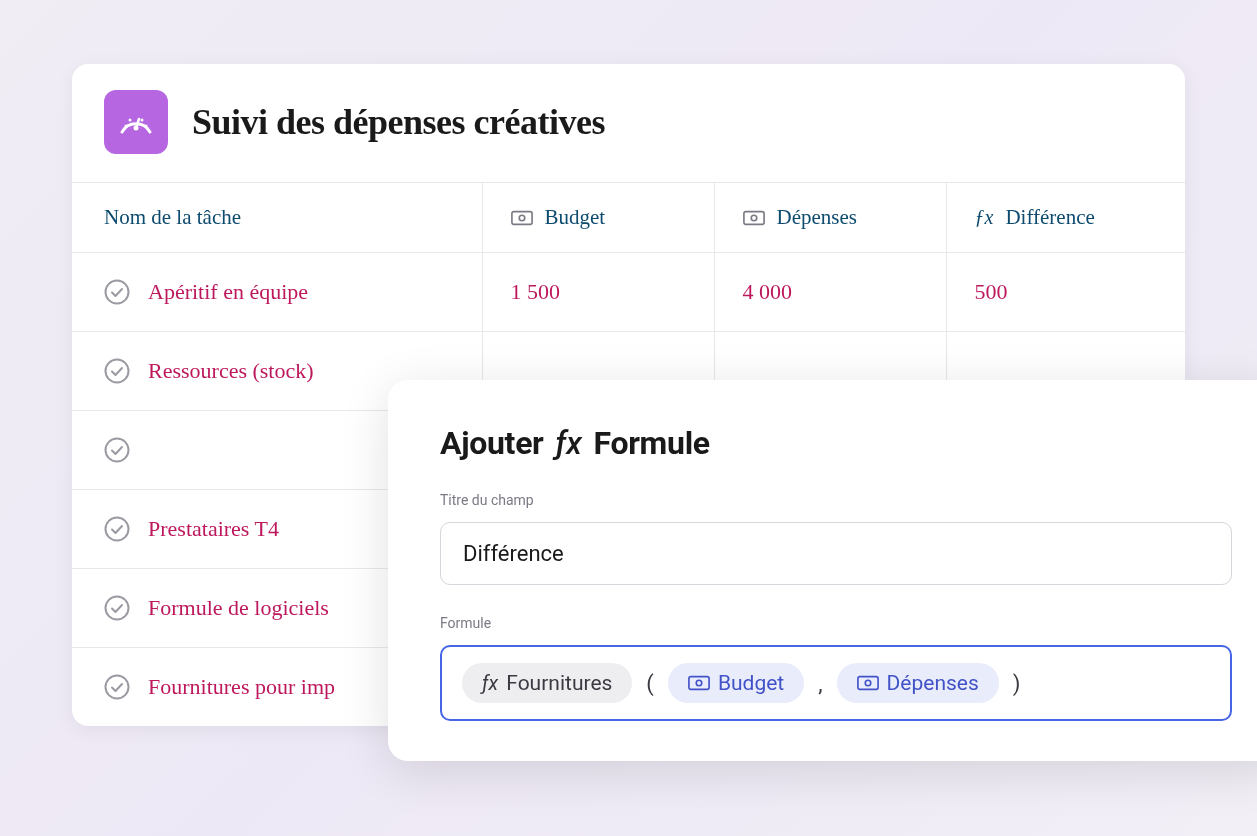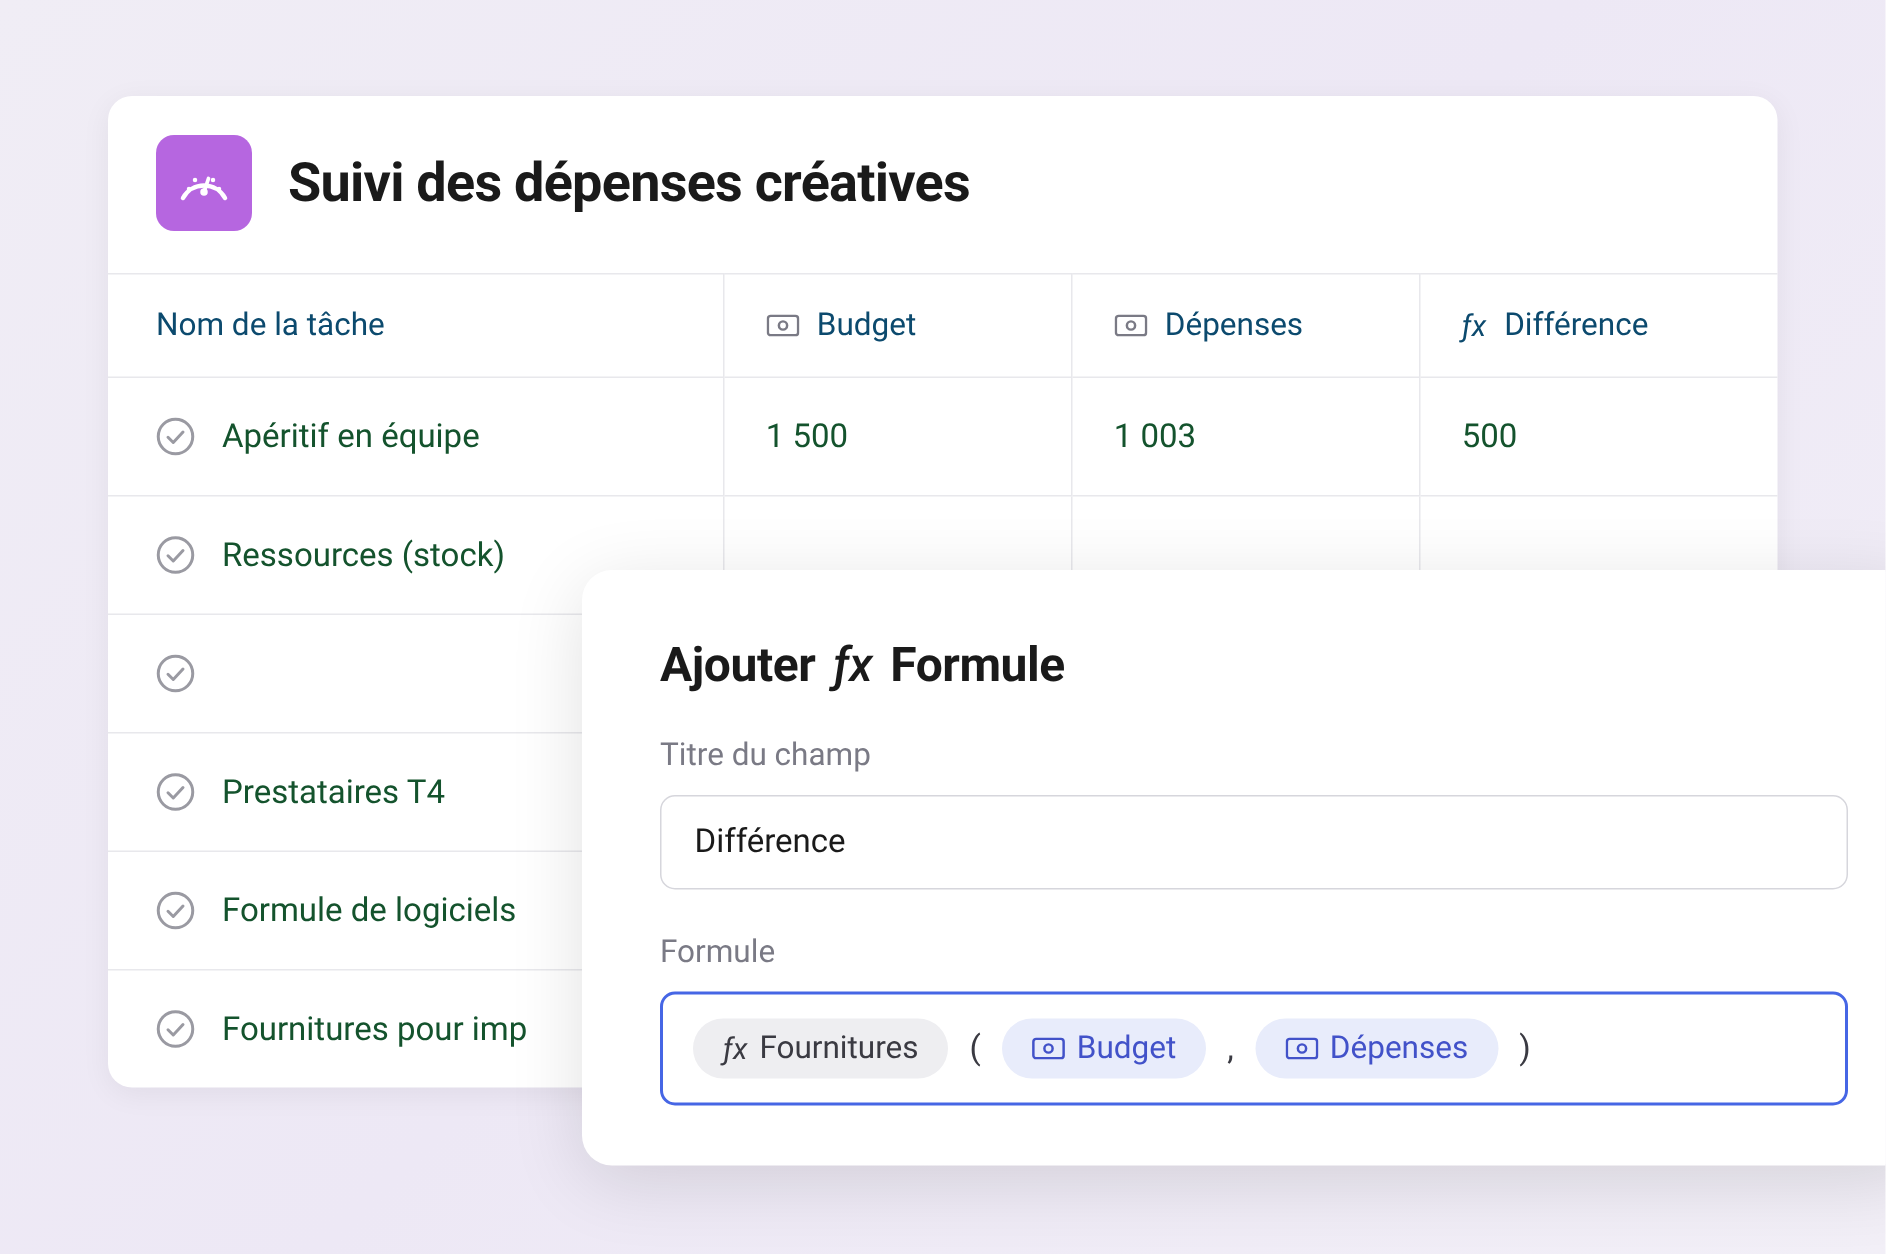--- a/index.html
+++ b/index.html
@@ -12,20 +12,21 @@
   position: relative;
 }
 .main-card {
   position: absolute;
   top: 64px;
   left: 72px;
   right: 72px;
   background: #fff;
   border-radius: 16px;
   box-shadow: 0 4px 20px rgba(0,0,0,0.06);
+  font-family: Liberation Serif, serif;
 }
 .card-header {
   display: flex;
   align-items: center;
   gap: 24px;
   padding: 26px 32px 28px;
 }
 .app-icon {
   width: 64px;
   height: 64px;
@@ -54,21 +55,21 @@
 .table th:last-child, .table td:last-child { border-right: none; }
 .table th {
   padding: 22px 28px;
   font-size: 21px;
   font-weight: 400;
   color: #0c4a6e;
 }
 .table td {
   padding: 26px 28px;
   font-size: 22px;
-  color: #14532d;
+  color: #be185d;
 }
 .th-inner { display: flex; align-items: center; gap: 12px; }
 .task-cell { display: flex; align-items: center; gap: 18px; }
 .check-circle {
   width: 26px; height: 26px;
   flex-shrink: 0;
 }
 .col-task { width: 410px; padding-left: 32px !important; }
 .col-budget { width: 232px; }
 .col-expenses { width: 232px; }
@@ -88,21 +89,21 @@
   font-size: 32px;
   font-weight: 700;
   color: #1a1a1a;
   display: flex;
   align-items: center;
   gap: 8px;
   letter-spacing: -0.3px;
 }
 .modal-title .fx { font-style: italic; font-weight: 500; margin: 0 4px; }
 .field-label {
-  font-size: 21px;
+  font-size: 14px;
   color: #7a7a85;
   margin-top: 30px;
   margin-bottom: 14px;
 }
 .text-input {
   width: 100%;
   border: 1.5px solid #d6d6dc;
   border-radius: 10px;
   padding: 18px 22px;
   font-size: 22px;
@@ -198,21 +199,21 @@
           <td class="col-task">
             <div class="task-cell">
               <svg class="check-circle" viewBox="0 0 26 26">
                 <circle cx="13" cy="13" r="11.5" stroke="#9a9aa2" stroke-width="2" fill="none"></circle>
                 <path d="M8 13.5 L11.5 17 L18 10" stroke="#9a9aa2" stroke-width="2" fill="none" stroke-linecap="round" stroke-linejoin="round"></path>
               </svg>
               <span>Apéritif en équipe</span>
             </div>
           </td>
           <td class="col-budget">1 500</td>
-          <td class="col-expenses">1 003</td>
+          <td class="col-expenses">4 000</td>
           <td class="col-diff">500</td>
         </tr>
         <tr>
           <td class="col-task">
             <div class="task-cell">
               <svg class="check-circle" viewBox="0 0 26 26">
                 <circle cx="13" cy="13" r="11.5" stroke="#9a9aa2" stroke-width="2" fill="none"></circle>
                 <path d="M8 13.5 L11.5 17 L18 10" stroke="#9a9aa2" stroke-width="2" fill="none" stroke-linecap="round" stroke-linejoin="round"></path>
               </svg>
               <span>Ressources (stock)</span>

